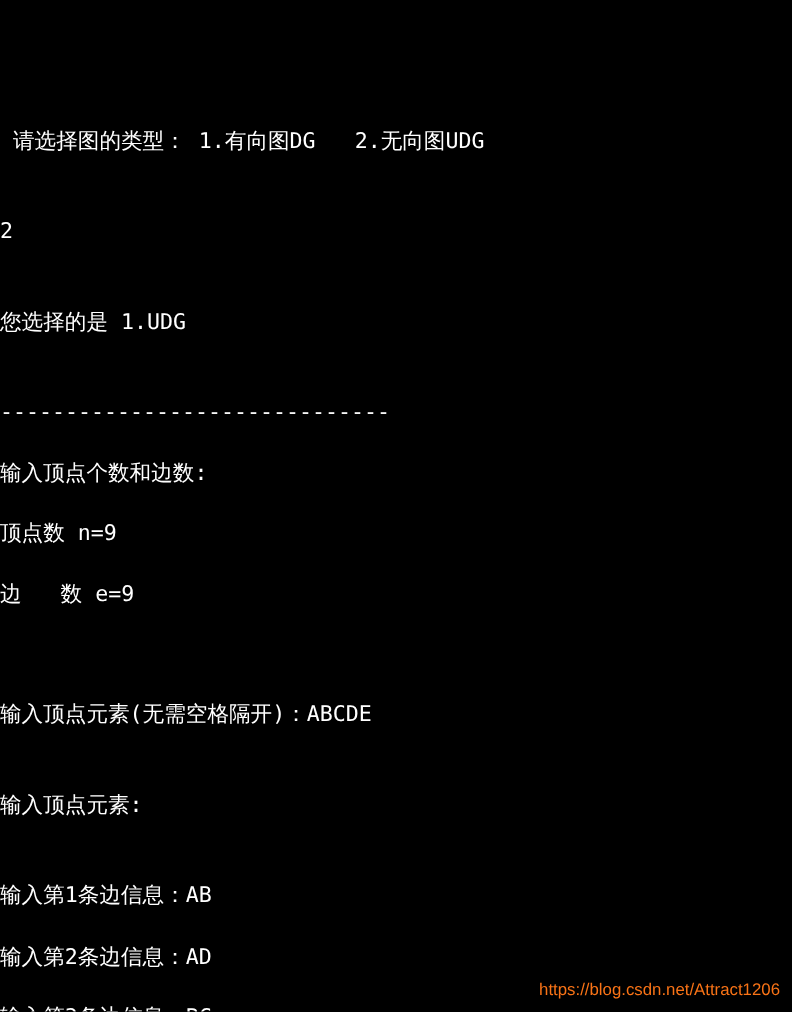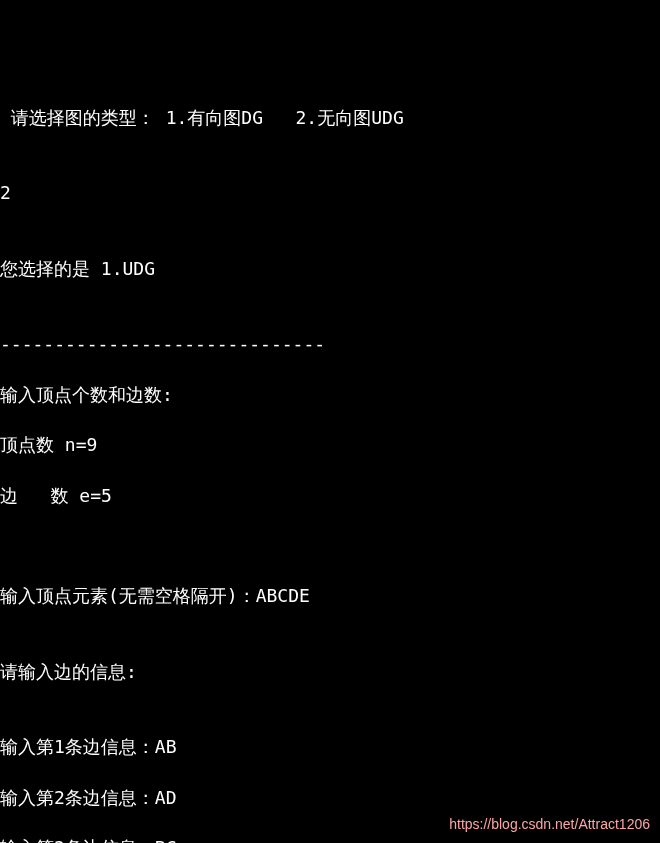--- a/index.html
+++ b/index.html
@@ -20,46 +20,46 @@
       overflow: hidden;
       position: relative;
     }
     .line {
       white-space: pre;
     }
     .watermark {
       position: absolute;
       bottom: 8px;
       right: 10px;
-      color: #fca5a5;
+      color: #f97316;
       font-size: 14px;
       font-family: Arial, sans-serif;
       white-space: nowrap;
     }
   </style>
 </head>
 <body>
 
 
 
 <div class="line"> 请选择图的类型： 1.有向图DG   2.无向图UDG</div>
 <div class="line"></div>
 <div class="line">2</div>
 <div class="line"></div>
 <div class="line">您选择的是 1.UDG</div>
 <div class="line"></div>
 <div class="line">------------------------------</div>
 <div class="line">输入顶点个数和边数:</div>
 <div class="line">顶点数 n=9</div>
-<div class="line">边   数 e=5</div>
+<div class="line">边   数 e=9</div>
 <div class="line"></div>
 <div class="line"></div>
 <div class="line">输入顶点元素(无需空格隔开)：ABCDE</div>
 <div class="line"></div>
-<div class="line">请输入边的信息:</div>
+<div class="line">输入顶点元素:</div>
 <div class="line"></div>
 <div class="line">输入第1条边信息：AB</div>
 <div class="line">输入第2条边信息：AD</div>
 <div class="line">输入第3条边信息：BC</div>
 
 
 
 <div class="line"></div>
 
 

